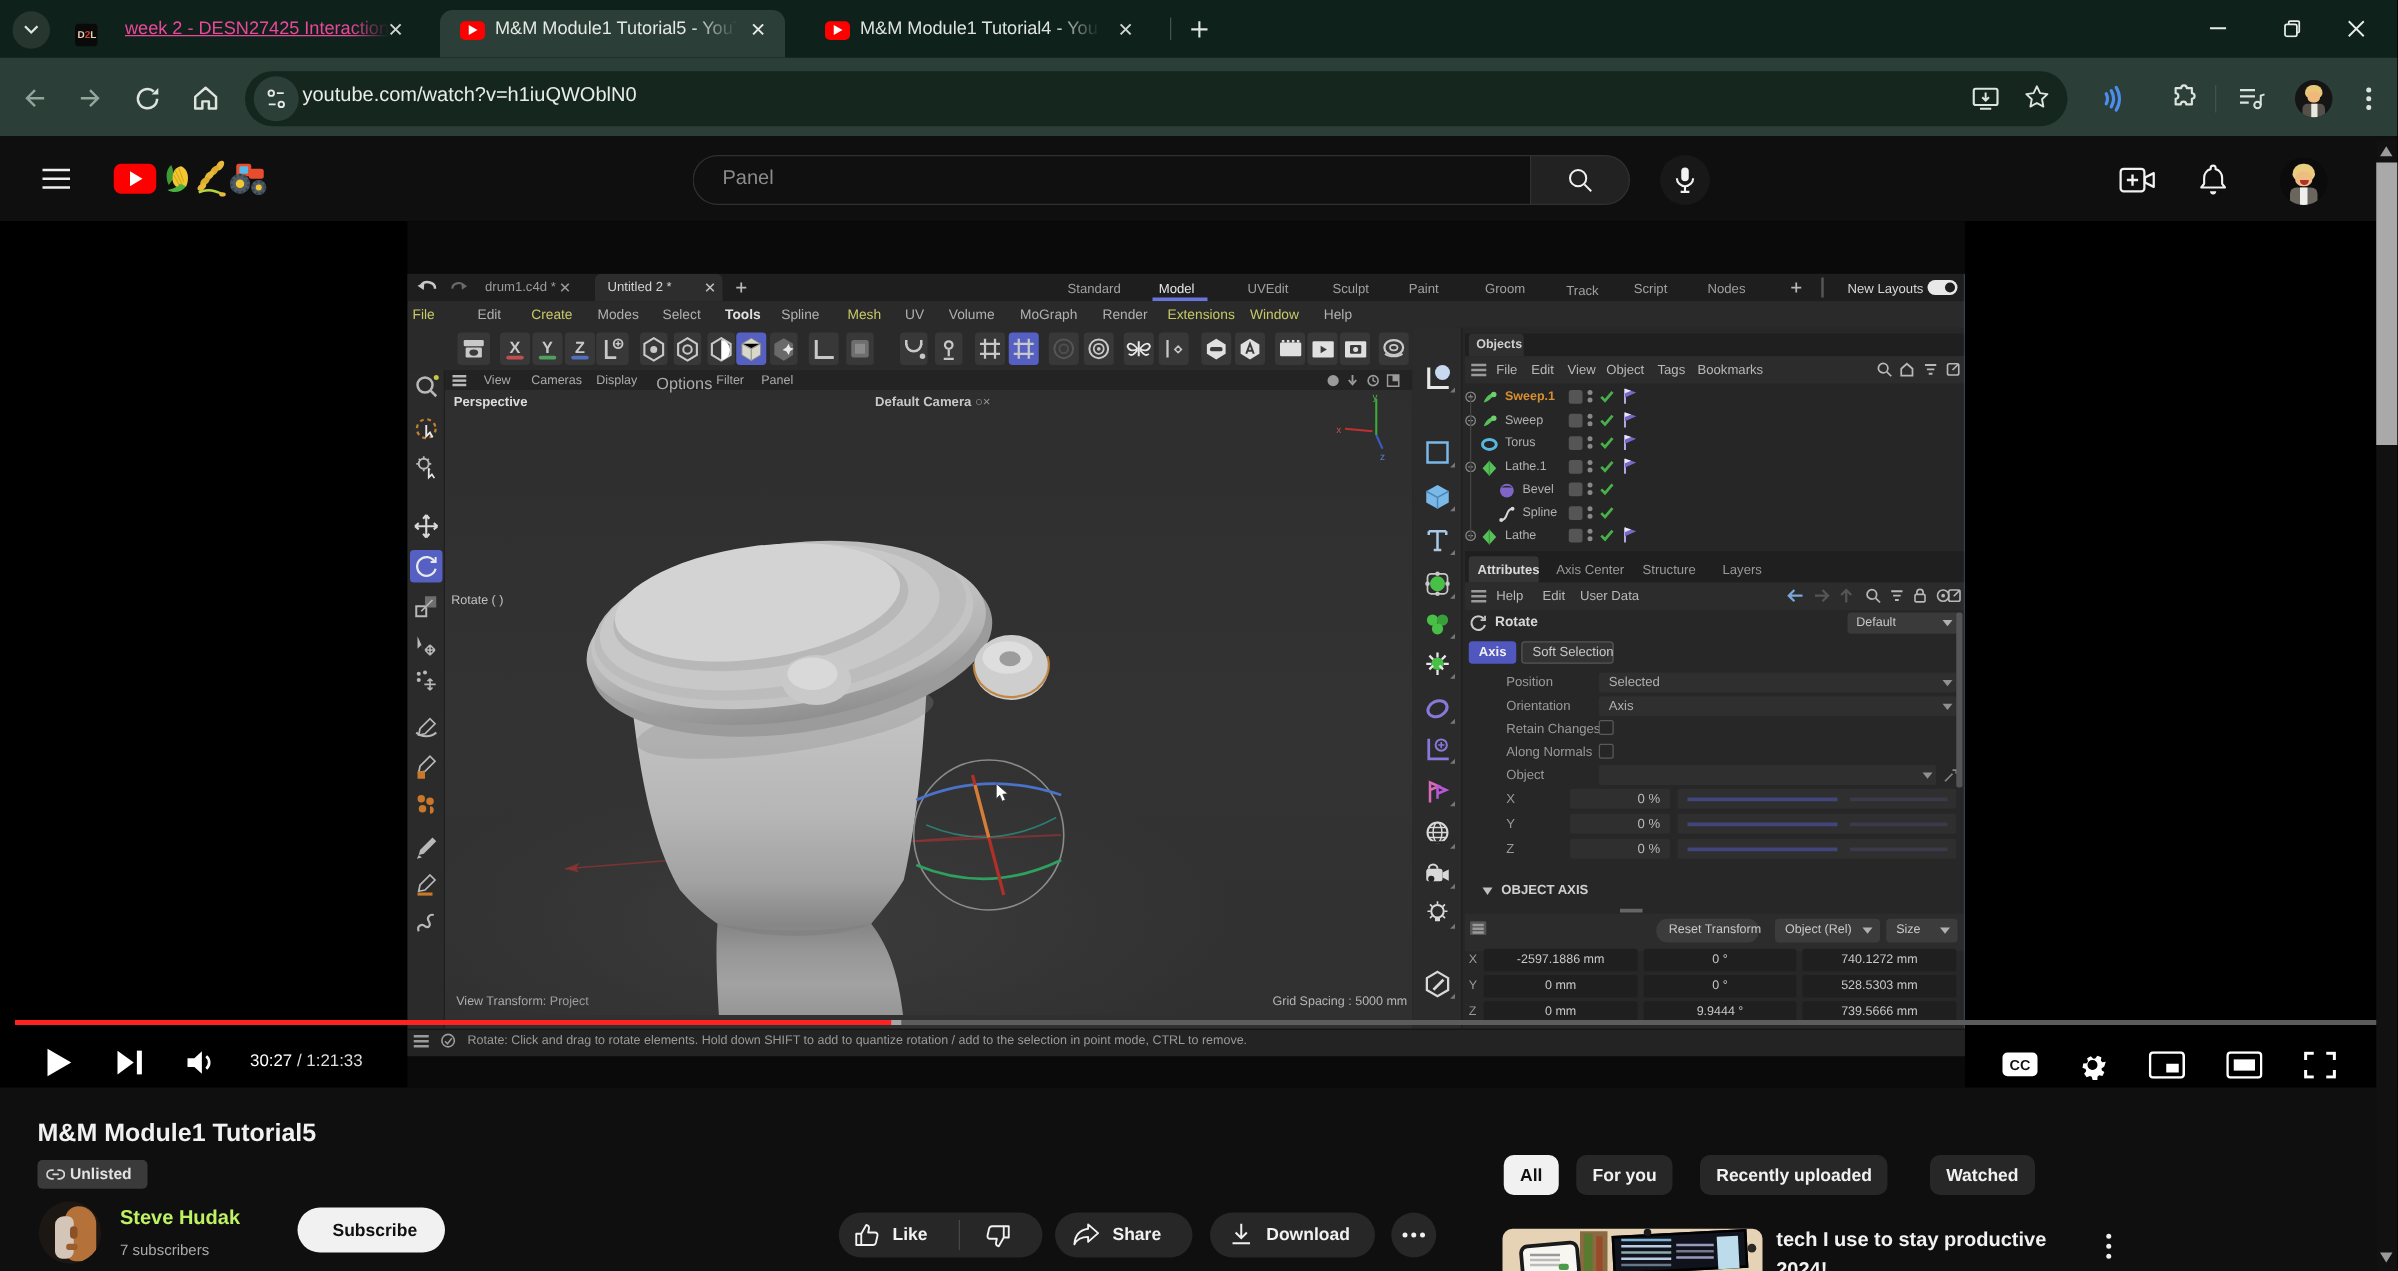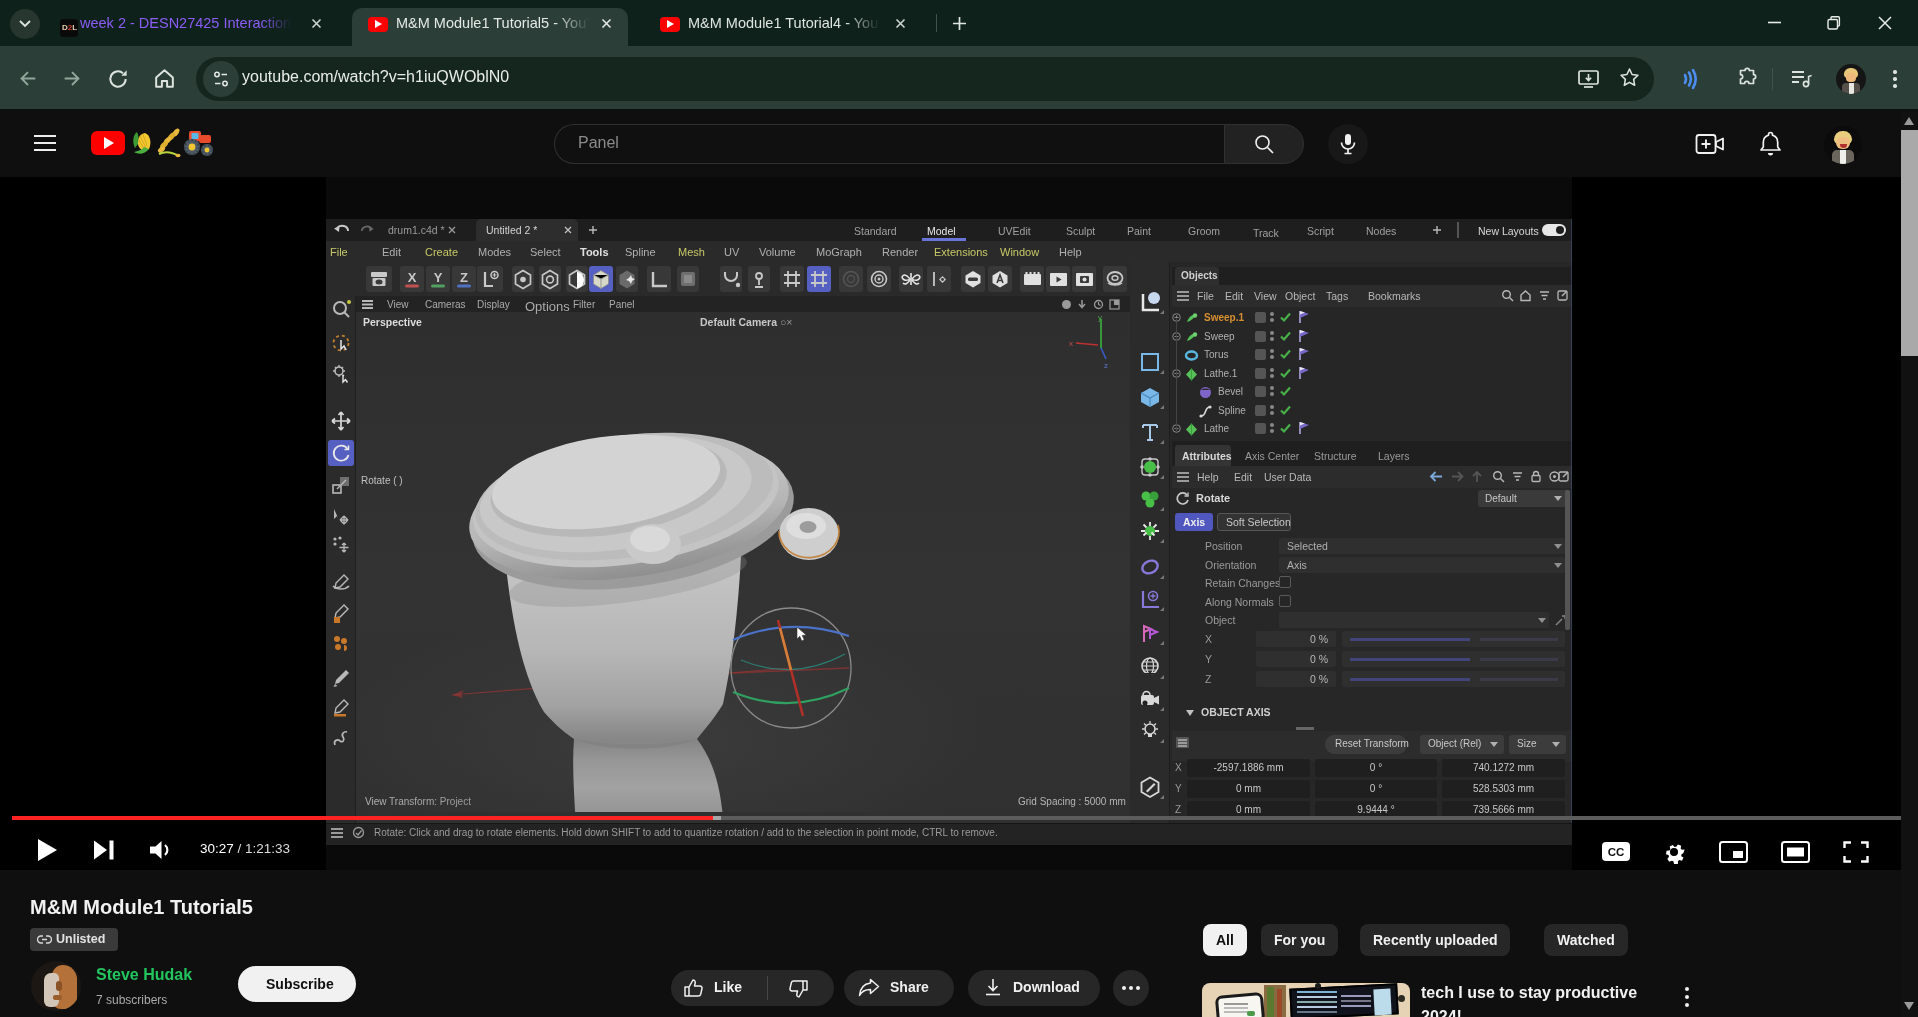--- a/index.html
+++ b/index.html
@@ -15,21 +15,21 @@
   <div class="abs" id="tabbar" style="left:0;top:0;width:1918px;height:46px;background:#0f211b;"></div>
   <div class="abs" id="toolbar" style="left:0;top:46px;width:1918px;height:63px;background:#2b3e37;"></div>
 
   <div class="abs" style="left:10px;top:9px;width:30px;height:30px;border-radius:50%;background:#27372f;"></div>
   <svg class="abs" style="left:18px;top:18px" width="14" height="12" viewBox="0 0 14 12">
       <path d="M2 3 L7 8 L12 3" stroke="#dfe5e1" stroke-width="1.8" fill="none"></path>
     </svg>
 
   <div class="abs" style="left:60px;top:19px;width:18px;height:18px;border-radius:3px;background:#0a0a0a;"></div>
   <div class="abs txt" style="left:62px;top:23px;font-size:8px;font-weight:bold;color:#e8d0b0;">D<span style="color:#d04030">2</span>L</div>
-  <div class="abs txt" style="left:80px;top:15px;width:212px;overflow:hidden;font-size:14.5px;color:#8b5cf6;-webkit-mask-image:linear-gradient(90deg,#000 85%,transparent);mask-image:linear-gradient(90deg,#000 85%,transparent);">week 2 - DESN27425 Interaction</div>
+  <div class="abs txt" style="left:100px;top:15px;width:212px;overflow:hidden;font-size:14.5px;color:#ec4899;-webkit-mask-image:linear-gradient(90deg,#000 85%,transparent);mask-image:linear-gradient(90deg,#000 85%,transparent);text-decoration:underline;">week 2 - DESN27425 Interaction</div>
   <svg class="abs" style="left:311px;top:18px" width="11" height="11" viewBox="0 0 11 11">
       <path d="M1.5 1.5 L9.5 9.5 M9.5 1.5 L1.5 9.5" stroke="#cfd6d1" stroke-width="1.6"></path>
     </svg>
 
   <div class="abs" style="left:352px;top:8px;width:276px;height:38px;background:#2b3e37;border-radius:10px 10px 0 0;"></div>
   <div class="abs" style="left:368px;top:17px;width:20px;height:15px;border-radius:4px;background:#f00;"></div>
   <div class="abs" style="left:375px;top:20px;width:0;height:0;border-left:7px solid #fff;border-top:4.5px solid transparent;border-bottom:4.5px solid transparent;"></div>
   <div class="abs txt" style="left:396px;top:15px;width:194px;overflow:hidden;font-size:14.5px;color:#e4e9e5;-webkit-mask-image:linear-gradient(90deg,#000 82%,transparent);mask-image:linear-gradient(90deg,#000 82%,transparent);">M&amp;M Module1 Tutorial5 - YouTube</div>
   <svg class="abs" style="left:601px;top:18px" width="11" height="11" viewBox="0 0 11 11">
       <path d="M1.5 1.5 L9.5 9.5 M9.5 1.5 L1.5 9.5" stroke="#e4e9e5" stroke-width="1.6"></path>
@@ -620,21 +620,21 @@
     <div class="abs" style="left:846px;top:48px;width:400px;height:18px;background:#1f1f1f;"></div>
     <div class="abs" style="left:849px;top:48px;width:44px;height:18px;background:#2f2f2f;border-radius:3px 3px 0 0;"></div>
     <div class="abs txt" style="left:855px;top:51px;font-size:10px;color:#d0d0d0;font-weight:bold;">Objects</div>
     <div class="abs" style="left:846px;top:66px;width:400px;height:22px;background:#2c2c2c;"></div>
     <div class="abs" style="left:851px;top:72px;width:12px;height:2px;background:#9a9a9a;box-shadow:0 4px 0 #9a9a9a,0 8px 0 #9a9a9a;"></div>
     <div class="abs txt" style="left:871px;top:71px;font-size:10.5px;color:#b8b8b8;">File</div>
     <div class="abs txt" style="left:899px;top:71px;font-size:10.5px;color:#b8b8b8;">Edit</div>
     <div class="abs txt" style="left:928px;top:71px;font-size:10.5px;color:#b8b8b8;">View</div>
     <div class="abs txt" style="left:959px;top:71px;font-size:10.5px;color:#b8b8b8;">Object</div>
     <div class="abs txt" style="left:1000px;top:71px;font-size:10.5px;color:#b8b8b8;">Tags</div>
-    <div class="abs txt" style="left:1032px;top:71px;font-size:10.5px;color:#b8b8b8;margin-left:10px;">Bookmarks</div>
+    <div class="abs txt" style="left:1032px;top:71px;font-size:10.5px;color:#b8b8b8;">Bookmarks</div>
     <svg class="abs" style="left:1175px;top:70px" width="13" height="13" viewBox="0 0 13 13">
           <circle cx="5.5" cy="5.5" r="3.8" stroke="#b8b8b8" stroke-width="1.4" fill="none"></circle>
           <path d="M8.5 8.5 L12 12" stroke="#b8b8b8" stroke-width="1.4"></path>
         </svg>
     <svg class="abs" style="left:1193px;top:70px" width="13" height="13" viewBox="0 0 13 13">
           <path d="M2 6 L6.5 2 L11 6 V11.5 H2 Z" stroke="#b8b8b8" stroke-width="1.4" fill="none"></path>
         </svg>
     <svg class="abs" style="left:1212px;top:71px" width="13" height="12" viewBox="0 0 13 12">
           <path d="M2 2 H11 M3.5 5.5 H9.5 M5 9 H8" stroke="#b8b8b8" stroke-width="1.5"></path>
         </svg>
@@ -934,21 +934,21 @@
       <path d="M6 2 H4 a3.5 3.5 0 0 0 0 7 h2 M9 2 h2 a3.5 3.5 0 0 1 0 7 H9 M5 5.5 H10" stroke="#d8d8d8" stroke-width="1.4" fill="none"></path>
     </svg>
   <div class="abs txt" style="left:56px;top:932px;font-size:12.5px;font-weight:bold;color:#e2e2e2;">Unlisted</div>
 
   <div class="abs" style="left:31px;top:961px;width:50px;height:50px;border-radius:50%;background:#1c1713;overflow:hidden;">
     <div class="abs" style="left:21px;top:4px;width:25px;height:44px;border-radius:12px 16px 12px 10px;background:#b5713a;"></div>
     <div class="abs" style="left:13px;top:12px;width:15px;height:34px;border-radius:7px 5px 6px 6px;background:#d3c6b8;"></div>
     <div class="abs" style="left:25px;top:20px;width:6px;height:10px;border-radius:3px;background:#8a5226;"></div>
     <div class="abs" style="left:22px;top:34px;width:9px;height:5px;border-radius:2px;background:#9a5e2c;"></div>
   </div>
-  <div class="abs txt" style="left:96px;top:966px;font-size:16px;font-weight:bold;color:#22c55e;">Steve Hudak</div>
+  <div class="abs txt" style="left:96px;top:966px;font-size:16px;font-weight:bold;color:#bef264;">Steve Hudak</div>
   <div class="abs txt" style="left:96px;top:993px;font-size:12px;color:#aaa;">7 subscribers</div>
   <div class="abs" style="left:238px;top:966px;width:118px;height:36px;border-radius:18px;background:#f1f1f1;"></div>
   <div class="abs txt" style="left:266px;top:976px;font-size:14px;font-weight:bold;color:#0f0f0f;">Subscribe</div>
 
   <div class="abs" style="left:671px;top:970px;width:163px;height:36px;border-radius:18px;background:#272727;"></div>
   <div class="abs" style="left:767px;top:976px;width:1px;height:24px;background:#474747;"></div>
   <svg class="abs" style="left:683px;top:978px" width="21" height="20" viewBox="0 0 21 20">
       <path d="M6 9 L10 2 a2.3 2.3 0 0 1 2.2 2.8 L11.5 8 h5.5 a2 2 0 0 1 2 2.4 l-1.3 5.8 a2.5 2.5 0 0 1 -2.4 1.8 H6 M6 9 H2 v9 h4 Z" stroke="#f1f1f1" stroke-width="1.5" fill="none" stroke-linejoin="round"></path>
     </svg>
   <div class="abs txt" style="left:714px;top:979px;font-size:14px;font-weight:bold;color:#f1f1f1;">Like</div>

